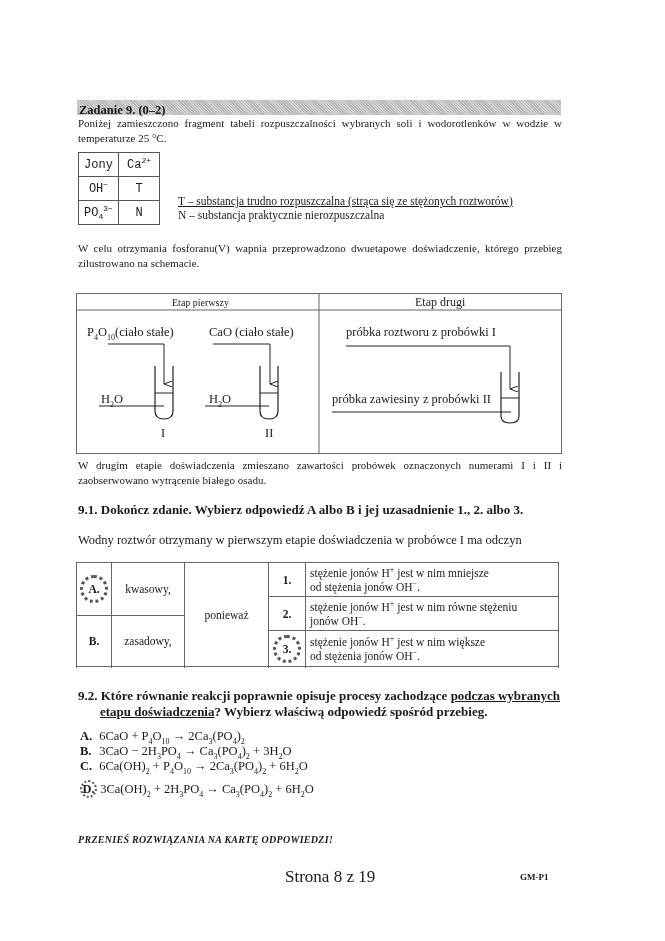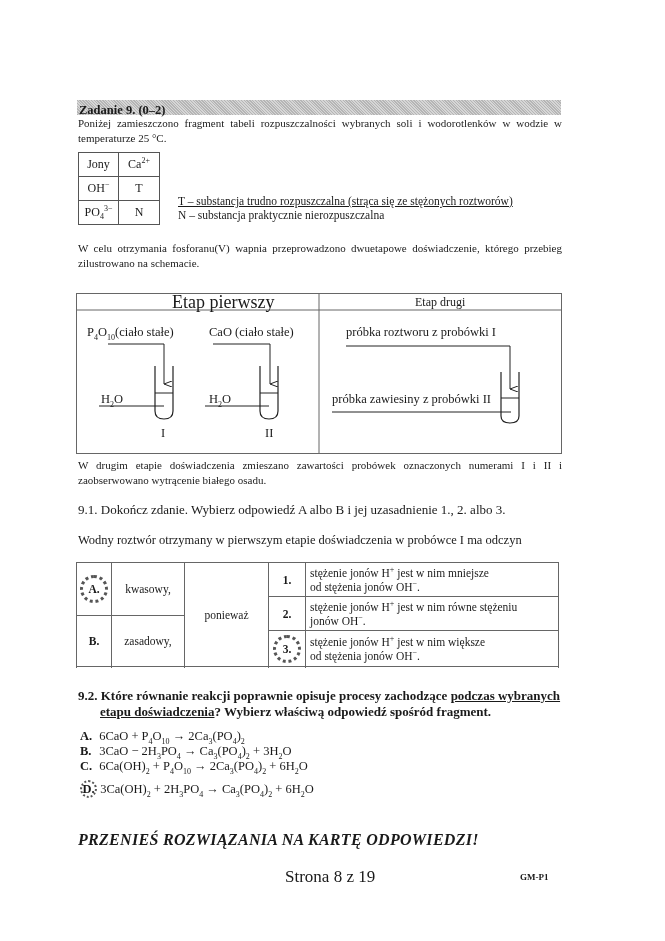--- a/index.html
+++ b/index.html
@@ -20,21 +20,21 @@
   .opt b{display:inline-block;width:16px;}
 </style>
 </head>
 <body>
 
 <div class="abs task-header">
   <span>Zadanie 9. (0–2)</span>
 </div>
 <div class="abs para" style="top:116px;">Poniżej zamieszczono fragment tabeli rozpuszczalności wybranych soli i wodorotlenków w wodzie w temperaturze 25 °C.</div>
 
-<table class="abs sol" style="left:78px;top:152px;width:82px;">
+<table class="abs sol" style="left:78px;top:152px;width:82px;font-family:Liberation Mono, monospace;">
   <tbody>
       <tr>
     <td style="width:39px;">Jony</td>
     <td><span>Ca</span><sup>2+</sup></td>
   </tr>
   <tr>
     <td><span>OH</span><sup>−</sup></td>
     <td>T</td>
   </tr>
   <tr>
@@ -75,35 +75,35 @@
     <line x1="128" y1="112" x2="192" y2="112" stroke="#222" stroke-width="1"></line>
 
     <g>
       <path d="M424,78 L424,122 Q424,129 433,129 Q442,129 442,122 L442,78" fill="none" stroke="#222" stroke-width="1.2"></path>
       <line x1="424" y1="104" x2="442" y2="104" stroke="#222" stroke-width="1"></line>
     </g>
     <line x1="269" y1="52" x2="433" y2="52" stroke="#222" stroke-width="1"></line>
     <line x1="433" y1="52" x2="433" y2="95" stroke="#222" stroke-width="1" marker-end="url(#arr)"></line>
     <line x1="255" y1="118" x2="434" y2="118" stroke="#222" stroke-width="1"></line>
   </svg>
-  <div class="abs t" style="left:95px;top:1px;font-size:18px;">Etap pierwszy</div>
+  <div class="abs t" style="left:95px;top:1px;font-size:10px;">Etap pierwszy</div>
   <div class="abs t" style="left:338px;top:1px;font-size:12px;">Etap drugi</div>
   <div class="abs t" style="left:10px;top:31px;"><span>P</span><sub>4</sub><span>O</span><sub>10</sub><span>(ciało stałe)</span></div>
   <div class="abs t" style="left:132px;top:31px;">CaO (ciało stałe)</div>
   <div class="abs t" style="left:24px;top:98px;"><span>H</span><sub>2</sub><span>O</span></div>
   <div class="abs t" style="left:132px;top:98px;"><span>H</span><sub>2</sub><span>O</span></div>
   <div class="abs t" style="left:84px;top:132px;">I</div>
   <div class="abs t" style="left:188px;top:132px;">II</div>
   <div class="abs t" style="left:269px;top:31px;">próbka roztworu z probówki I</div>
   <div class="abs t" style="left:255px;top:98px;">próbka zawiesiny z probówki II</div>
 </div>
 
 <div class="abs para" style="top:458px;">W drugim etapie doświadczenia zmieszano zawartości probówek oznaczonych numerami I i II i zaobserwowano wytrącenie białego osadu.</div>
 
-<div class="abs t" style="left:78px;top:502px;font-weight:normal;font-size:13px;">9.1. Dokończ zdanie. Wybierz odpowiedź A albo B i jej uzasadnienie 1., 2. albo 3.</div>
+<div class="abs t" style="left:78px;top:502px;font-weight:bold;font-size:13px;">9.1. Dokończ zdanie. Wybierz odpowiedź A albo B i jej uzasadnienie 1., 2. albo 3.</div>
 <div class="abs t" style="left:78px;top:533px;">Wodny roztwór otrzymany w pierwszym etapie doświadczenia w probówce I ma odczyn</div>
 
 <table class="abs ans" style="left:76px;top:562px;width:483px;height:104px;">
   <tbody>
       <tr style="height:34px;">
     <td rowspan="3" style="width:34px;text-align:center;"><span class="circle">A.</span></td>
     <td rowspan="3" style="width:72px;text-align:center;">kwasowy,</td>
     <td rowspan="6" style="width:83px;text-align:center;">ponieważ</td>
     <td rowspan="2" style="width:36px;text-align:center;font-weight:bold;">1.</td>
     <td rowspan="2" style="padding-left:4px;line-height:14px;">
@@ -129,23 +129,23 @@
       <span>stężenie jonów H</span><sup>+</sup><span> jest w nim większe</span><br>
       <span>od stężenia jonów OH</span><sup>−</sup><span>.</span>
     </td>
   </tr>
   <tr style="height:0;"></tr>
 </tbody>
   </table>
 
 <div class="abs" style="left:78px;top:688px;width:484px;font-weight:bold;font-size:13px;line-height:16px;">
   <span>9.2. Które równanie reakcji poprawnie opisuje procesy zachodzące </span><u>podczas wybranych</u><br>
-  <span style="padding-left:22px;"></span><u>etapu doświadczenia</u><span>? Wybierz właściwą odpowiedź spośród fragment.</span>
+  <span style="padding-left:22px;"></span><u>etapu doświadczenia</u><span>? Wybierz właściwą odpowiedź spośród przebieg.</span>
 </div>
 
 <div class="abs opt" style="top:729px;"><b>A.</b> 6CaO + P<sub>4</sub>O<sub>10</sub> → 2Ca<sub>3</sub>(PO<sub>4</sub>)<sub>2</sub></div>
 <div class="abs opt" style="top:744px;"><b>B.</b> 3CaO − 2H<sub>3</sub>PO<sub>4</sub> → Ca<sub>3</sub>(PO<sub>4</sub>)<sub>2</sub> + 3H<sub>2</sub>O</div>
 <div class="abs opt" style="top:759px;"><b>C.</b> 6Ca(OH)<sub>2</sub> + P<sub>4</sub>O<sub>10</sub> → 2Ca<sub>3</sub>(PO<sub>4</sub>)<sub>2</sub> + 6H<sub>2</sub>O</div>
 <div class="abs opt" style="top:774px;margin-top:6px;"><b style="border:2px dotted #555;border-radius:50%;width:13px;text-align:center;">D.</b> 3Ca(OH)<sub>2</sub> + 2H<sub>3</sub>PO<sub>4</sub> → Ca<sub>3</sub>(PO<sub>4</sub>)<sub>2</sub> + 6H<sub>2</sub>O</div>
 
-<div class="abs t" style="left:78px;top:832px;font-style:italic;font-weight:bold;font-size:16px;letter-spacing:0.3px;text-align:right;">PRZENIEŚ ROZWIĄZANIA NA KARTĘ ODPOWIEDZI!</div>
+<div class="abs t" style="left:78px;top:832px;font-style:italic;font-weight:bold;font-size:10px;letter-spacing:0.3px;text-align:right;">PRZENIEŚ ROZWIĄZANIA NA KARTĘ ODPOWIEDZI!</div>
 <div class="abs t" style="left:285px;top:869px;font-size:17px;">Strona 8 z 19</div>
 <div class="abs t" style="left:520px;top:870px;font-size:9px;font-weight:bold;">GM-P1</div>
 
 </body></html>

